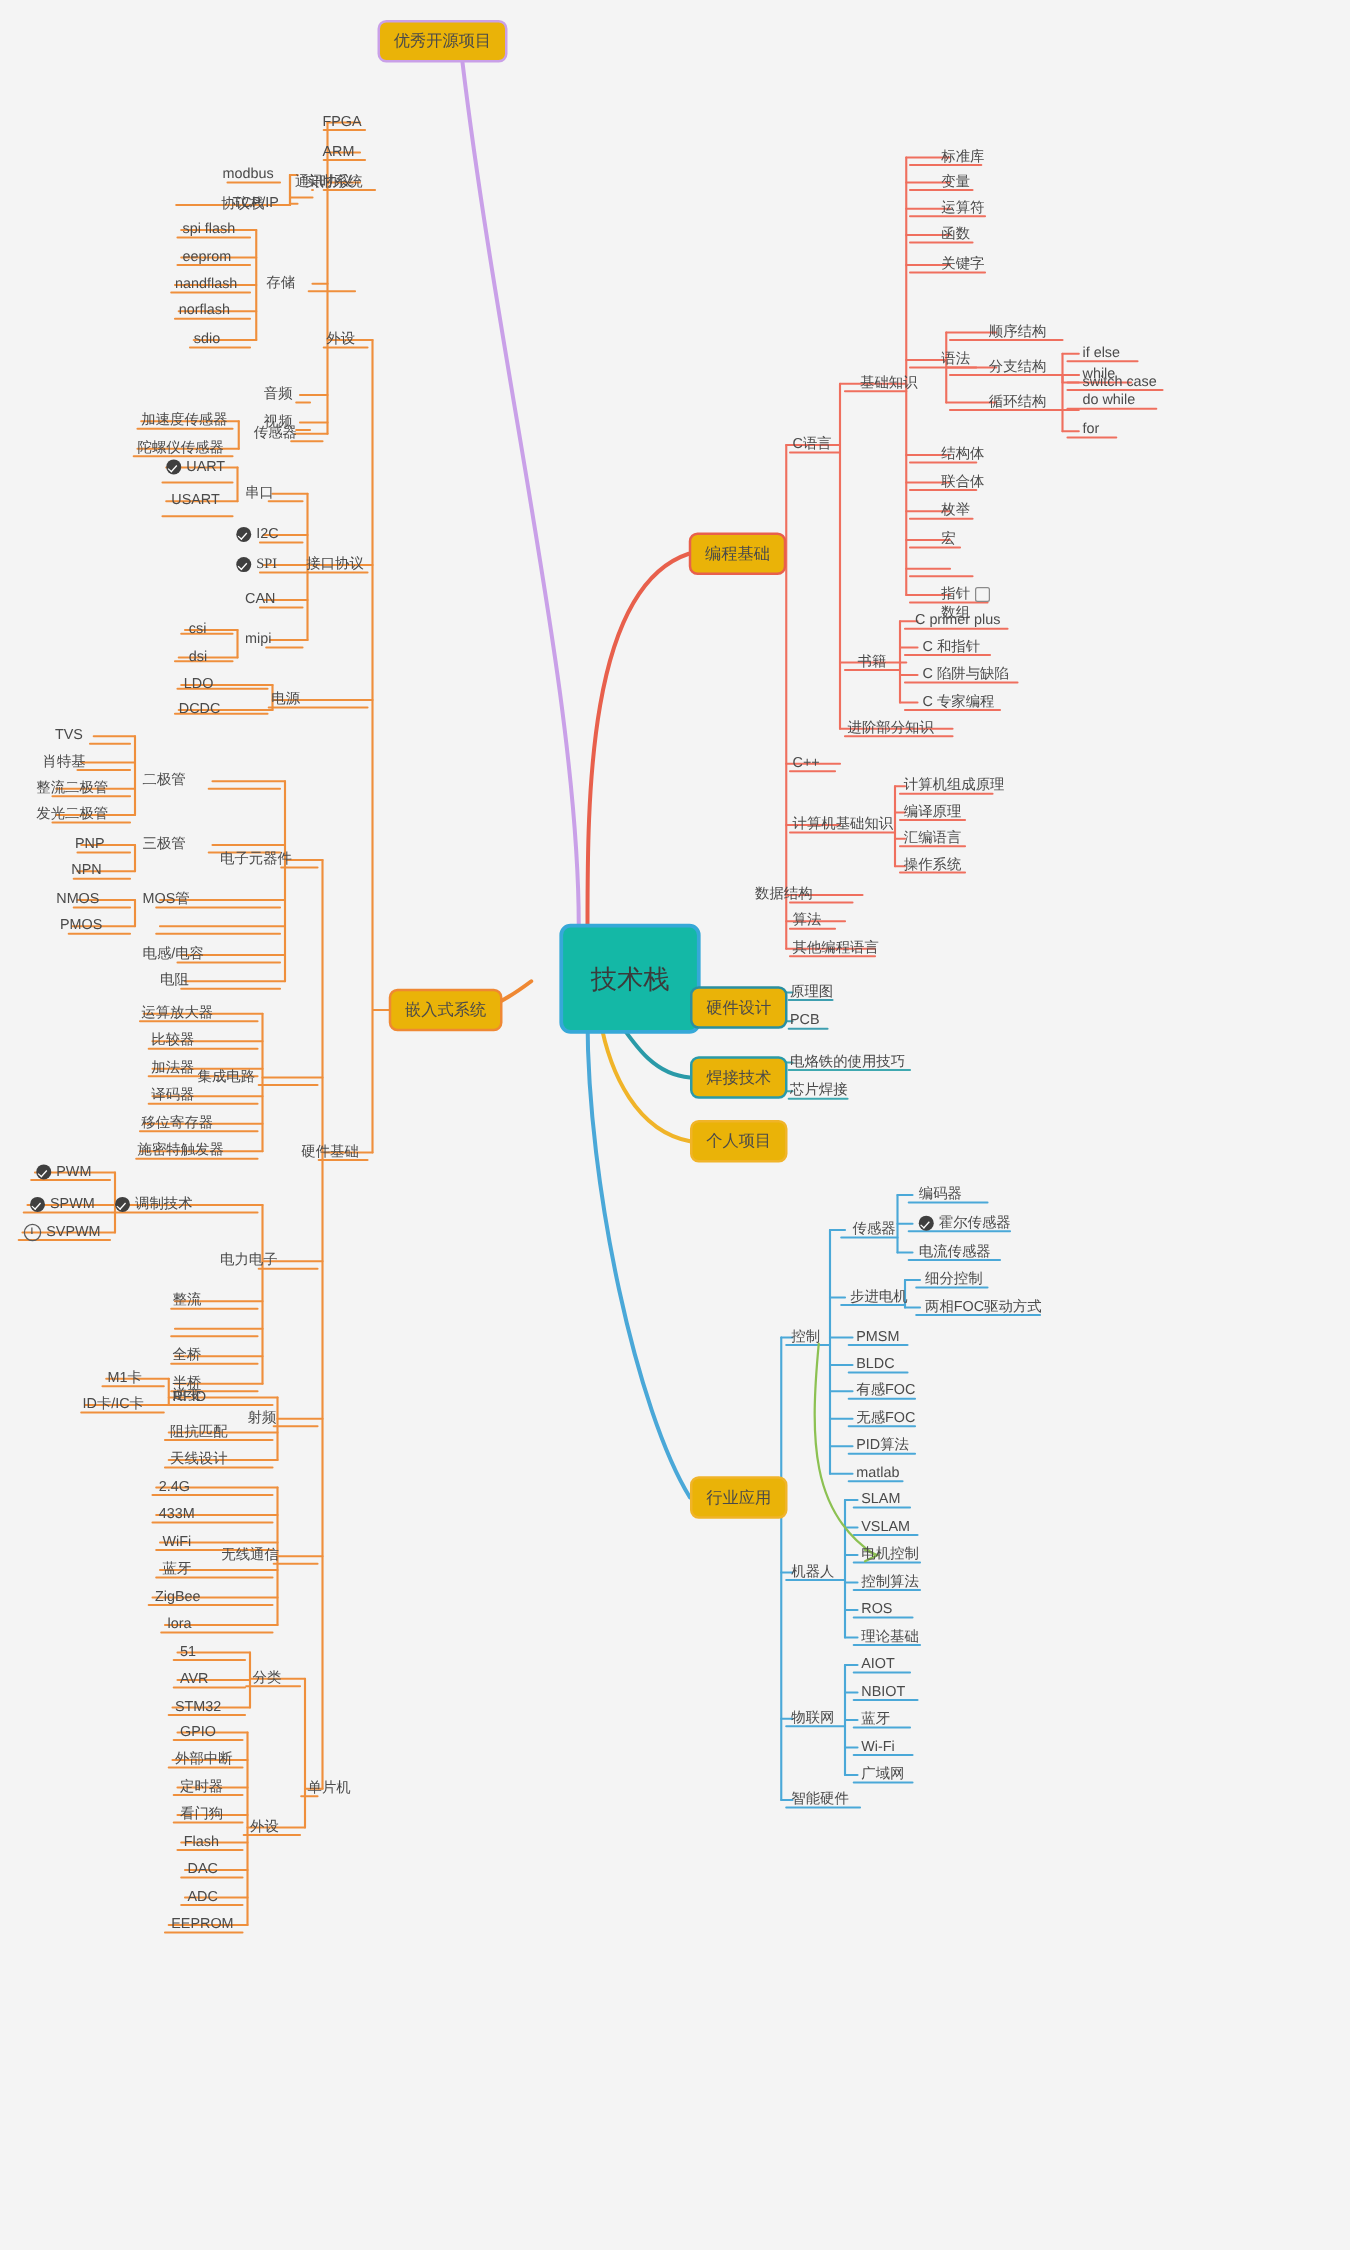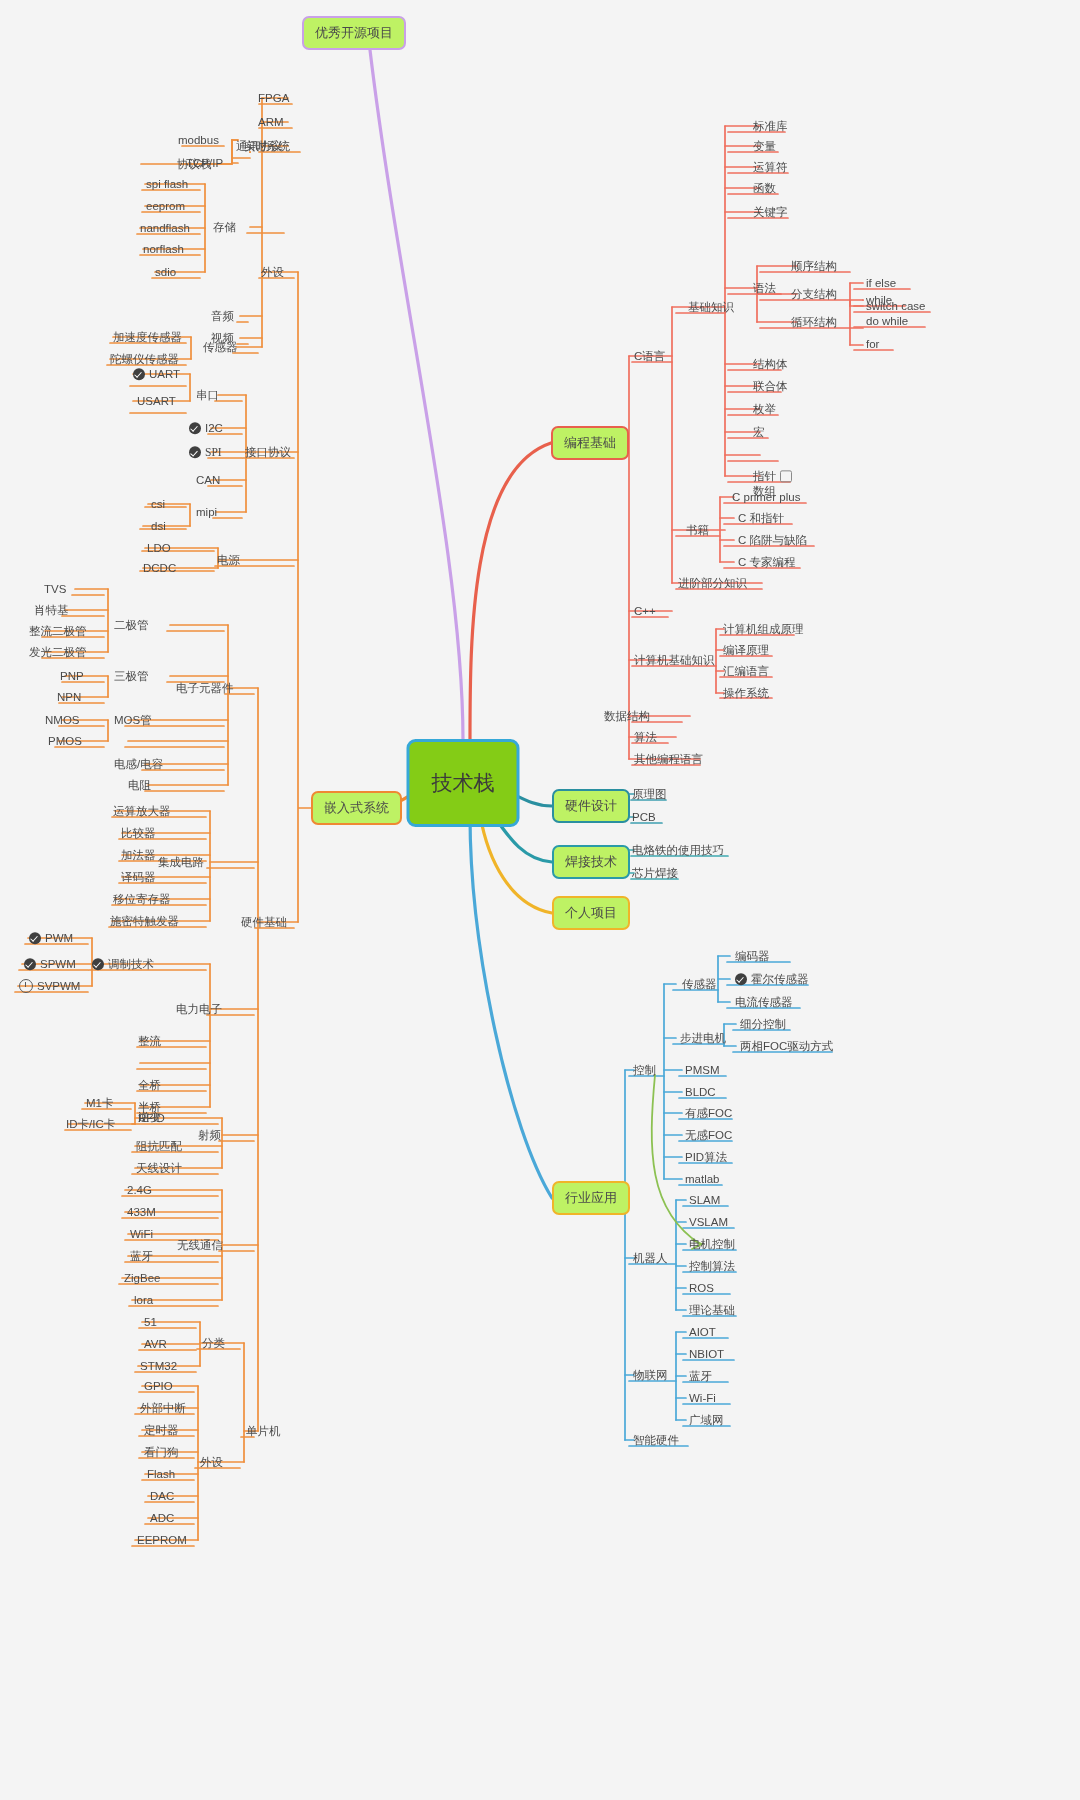--- a/index.html
+++ b/index.html
@@ -2,24 +2,24 @@
 <html><head>
 <meta charset="utf-8">
 <style>
   html,body{margin:0;padding:0;background:#f4f4f4;}
   #root{position:relative;width:1080px;height:1800px;background:#f4f4f4;
         font-family:"Liberation Sans","DejaVu Sans",sans-serif;overflow:hidden;}
   svg.links{position:absolute;left:0;top:0;width:1080px;height:1800px;pointer-events:none;}
   .node{position:absolute;white-space:nowrap;color:#4a4a4a;font-size:11.5px;line-height:1.1;
         transform:translateY(-50%);}
   .node .txt{display:inline-block;vertical-align:middle;}
-  .boxnode{position:absolute;white-space:nowrap;background:#bef264;border:2px solid #999;
+  .boxnode{position:absolute;white-space:nowrap;background:#eab308;border:2px solid #999;
         border-radius:7px;padding:6px 11px;font-size:13px;color:#4a4a4a;transform:translateY(-50%);}
-  .root-node{position:absolute;background:#84cc16;border:3px solid #36a8d8;border-radius:9px;
-        padding:27px 22px;font-size:21px;color:#3b3b3b;transform:translate(-50%,-50%);}
+  .root-node{position:absolute;background:#14b8a6;border:3px solid #36a8d8;border-radius:9px;
+        padding:27px 22px;font-size:21px;color:#3b3b3b;transform:translate(-50%,-50%);margin-left:41px;}
   .ico{display:inline-block;width:12px;height:12px;border-radius:50%;background:#3f3f3f;
         vertical-align:middle;position:relative;margin-right:4px;}
   .ico::after{content:"";position:absolute;left:3px;top:2.5px;width:3px;height:6px;
         border:solid #fff;border-width:0 1.6px 1.6px 0;transform:rotate(42deg);}
   .ico.clock{background:transparent;border:1.4px solid #5a5a5a;}
   .ico.clock::after{content:"";left:4.5px;top:1.5px;width:0;height:4px;border:none;
         border-left:1.4px solid #5a5a5a;border-bottom:1.4px solid #5a5a5a;transform:none;}
   .ico.sq{width:10px;height:10px;border-radius:2px;background:transparent;border:1.3px solid #8a8a8a;margin-left:4px;margin-right:0;}
   .ico.sq::after{display:none;}
 </style>

